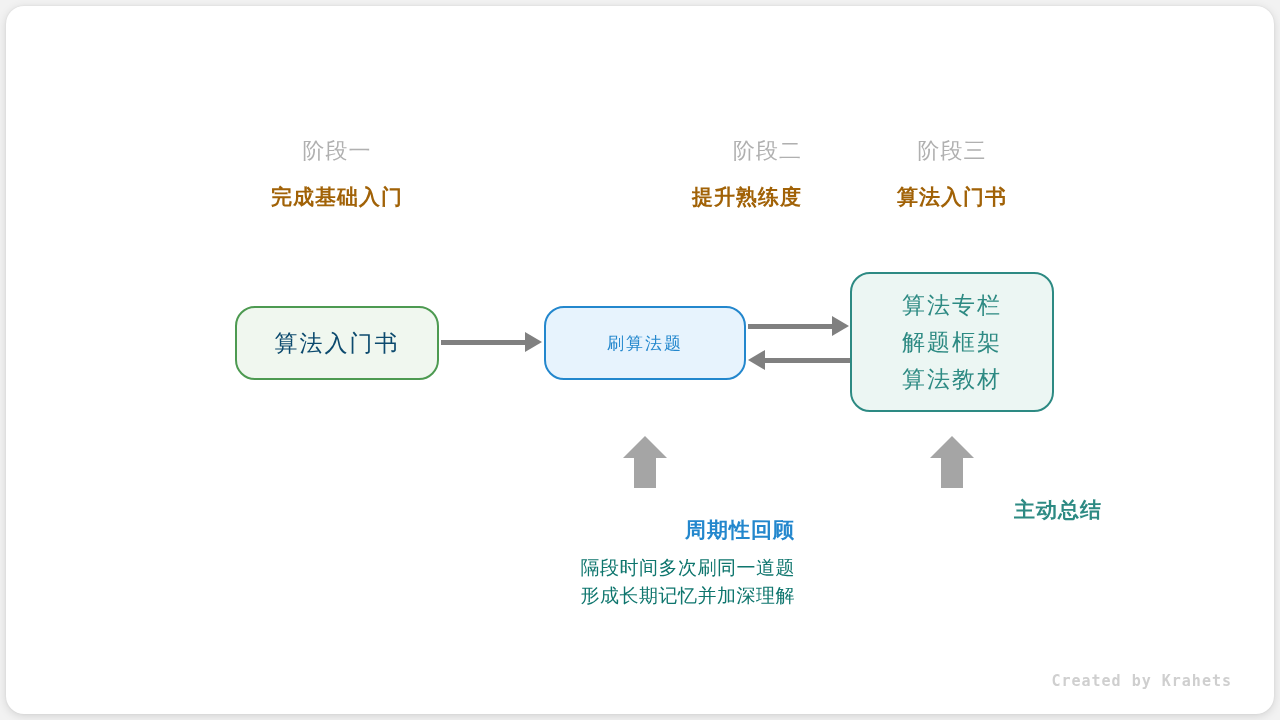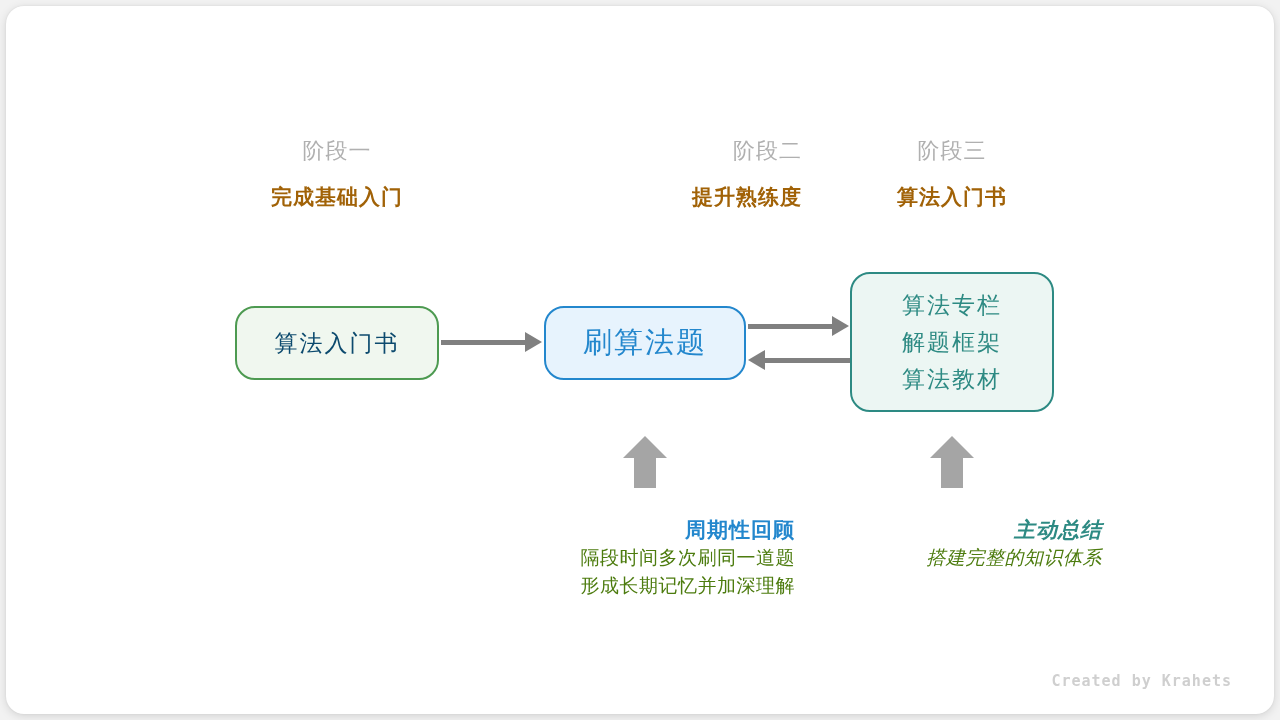--- a/index.html
+++ b/index.html
@@ -66,21 +66,21 @@
     background: #f0f7ef;
     border: 2px solid #4d9a51;
     color: #0c4a6e;
     font-size: 23px;
   }
   #node-blue {
     left: 538px; top: 300px; width: 202px; height: 74px;
     background: #e7f3fd;
     border: 2px solid #2387cd;
     color: #2387cd;
-    font-size: 29px;
+    font-size: 17px;
   }
   #node-teal {
     left: 844px; top: 266px; width: 204px; height: 140px;
     background: #ecf6f3;
     border: 2px solid #2d8a83;
     color: #2d8a83;
     font-size: 23px;
     line-height: 37px;
   }
   .node-line { display: block; }
@@ -121,23 +121,23 @@
   }
   .note-title {
     font-size: 21px;
     font-weight: bold;
     letter-spacing: 1px;
     line-height: 28px;
   }
   .note-title.blue { color: #2387cd; }
   .note-title.teal { color: #2d8a83; }
   .note-body {
-    margin-top: 0;
+    margin-top: 10px;
     font-size: 19px;
-    color: #4d7c0f;
+    color: #0f766e;
     line-height: 28px;
     letter-spacing: 0.5px;
   }
   .note-body span { display: block; }
 
   
   #credit {
     position: absolute;
     right: 42px;
     bottom: 24px;
@@ -201,23 +201,22 @@
     </svg>
 
     <div class="note" style="left:489px; top:510px;">
       <div class="note-title blue">周期性回顾</div>
       <div class="note-body">
         <span>隔段时间多次刷同一道题</span>
         <span>形成长期记忆并加深理解</span>
       </div>
     </div>
 
-    <div class="note" style="left:796px; top:510px;font-style:italic;">
+    <div class="note" style="left:796px; top:490px;">
       <div class="note-title teal">主动总结</div>
       <div class="note-body">
-        <span>搭建完整的知识体系</span>
       </div>
     </div>
 
     <div id="credit">Created by Krahets</div>
 
   </div>
 </div>
 
 </body></html>

